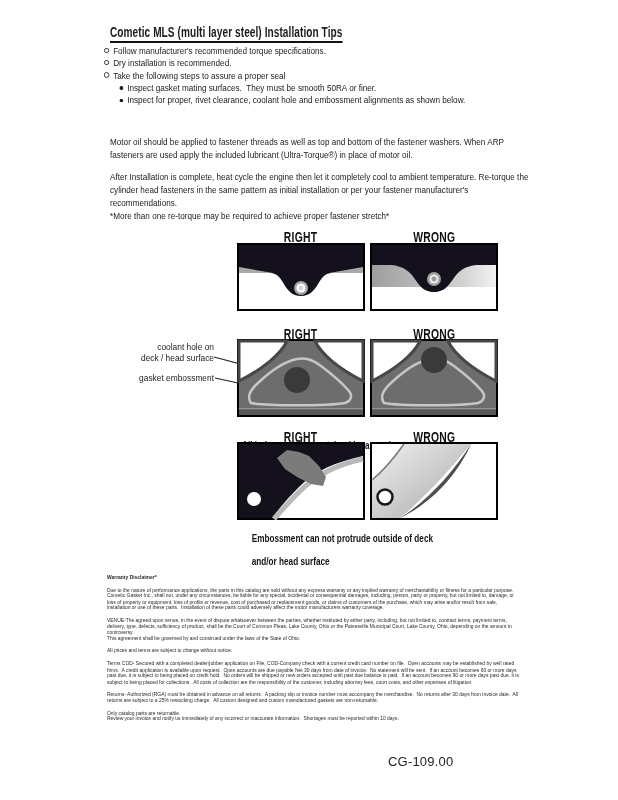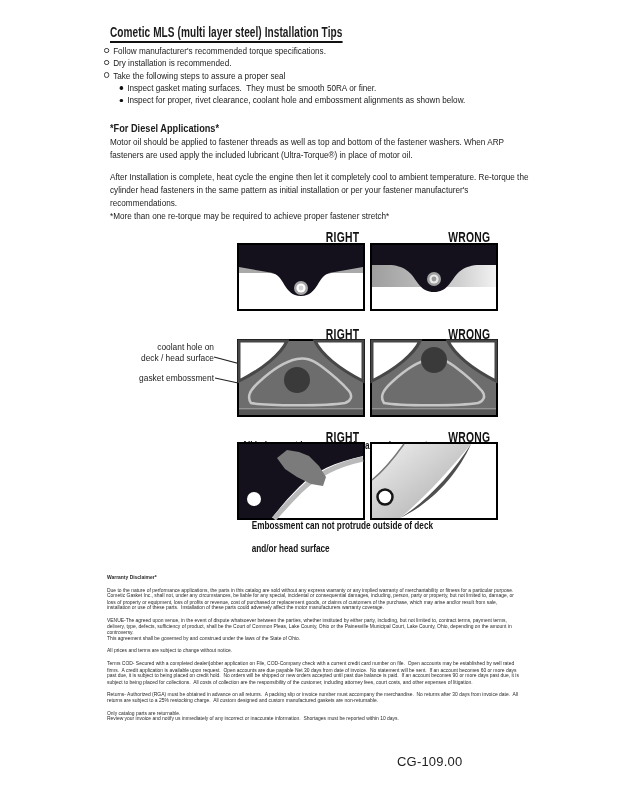--- a/index.html
+++ b/index.html
@@ -24,21 +24,21 @@
   .marker.open{width:3.5px; height:3.5px; border:1px solid #333; border-radius:50%; display:inline-block;}
   .marker.filled{width:3.6px; height:3.6px; background:#111; border-radius:50%; display:inline-block;}
   .b-text{white-space:pre-wrap;}
 
   
   .h2-inner{font-size:11.5px; font-weight:700; transform:scaleX(0.8);}
   .para{width:490px; transform:scaleX(0.87); transform-origin:0 0; font-size:9.4px; line-height:12.8px; white-space:pre-wrap;}
 
   
   .lab-row{display:flex; gap:5px; width:261px;}
-  .lab-cell{width:128px; text-align:right;}
+  .lab-cell{width:128px; text-align:center;}
   .lab-inner{display:inline-block; font-size:14px; font-weight:700; transform:scaleX(0.74); transform-origin:50% 50%; letter-spacing:0.3px; color:#111;}
   .box-row{display:flex; gap:5px;}
   .box-row svg{display:block;}
   .caption-inner{font-size:10px; font-weight:700; transform:scaleX(0.82); line-height:11.5px; color:#141414;}
 
   .side-labels{width:114px; text-align:right; transform:scaleX(0.9); transform-origin:100% 0; font-size:9.3px; line-height:10.6px; color:#1b1b1b;}
   .side-gap{height:10px;}
 
   
   .fineprint{width:412px;}
@@ -74,23 +74,20 @@
     <div class="b-line sub">
       <span class="marker filled"></span>
       <span class="b-text">Inspect gasket mating surfaces.  They must be smooth 50RA or finer.</span>
     </div>
     <div class="b-line sub">
       <span class="marker filled"></span>
       <span class="b-text">Inspect for proper, rivet clearance, coolant hole and embossment alignments as shown below.</span>
     </div>
   </div>
 
-  <div class="abs" style="left:110px; top:118px;">
-    <span class="h2-inner squeeze">*For Diesel Applications*</span>
-  </div>
   <div class="abs para" style="left:110px; top:136px;">Motor oil should be applied to fastener threads as well as top and bottom of the fastener washers. When ARP fasteners are used apply the included lubricant (Ultra-Torque®) in place of motor oil.</div>
   <div class="abs para" style="left:110px; top:171px;">After Installation is complete, heat cycle the engine then let it completely cool to ambient temperature. Re-torque the cylinder head fasteners in the same pattern as initial installation or per your fastener manufacturer's recommendations.</div>
   <div class="abs para" style="left:110px; top:210px;">*More than one re-torque may be required to achieve proper fastener stretch*</div>
 
   <div class="abs lab-row" style="left:237px; top:228px;">
     <div class="lab-cell"><span class="lab-inner">RIGHT</span></div>
     <div class="lab-cell"><span class="lab-inner">WRONG</span></div>
   </div>
   <div class="abs box-row" style="left:237px; top:243px;">
     <svg width="128" height="68" viewBox="0 0 128 68">
@@ -184,36 +181,36 @@
             <stop offset="1" stop-color="#a8a8a8"></stop>
         </linearGradient>
       </defs>
       <rect x="1" y="1" width="126" height="76" fill="#ffffff" stroke="#000" stroke-width="2"></rect>
       <path d="M34,2 C24,16 12,30 2,38 L2,76 L30,76 C52,58 78,30 101,2 Z" fill="url(#gplate)"></path>
       <path d="M34,2 C24,16 12,30 2,38" stroke="#777777" stroke-width="1.5" fill="none"></path>
       <path d="M101,2 C82,32 56,60 30,76 C62,61 88,32 101,2 Z" fill="#4f4f4f"></path>
       <circle cx="15" cy="55" r="7.5" fill="#ffffff" stroke="#161616" stroke-width="2.5"></circle>
     </svg>
   </div>
-  <div class="abs" style="left:238px; top:508px;">
+  <div class="abs" style="left:238px; top:521px;">
     <span class="caption-inner squeeze">
       <span>Embossment can not protrude outside of deck</span><br>
       <span>and/or head surface</span>
     </span>
   </div>
 
   <div class="abs fineprint" style="left:107px; top:574px;">
     <div class="fp-inner">
       <p class="fp-head">Warranty Disclaimer*</p>
       <p>Due to the nature of performance applications, the parts in this catalog are sold without any express warranty or any implied warranty of merchantability or fitness for a particular purpose.  Cometic Gasket Inc., shall not, under any circumstances, be liable for any special, incidental or consequential damages, including, person, party or property, but not limited to, damage, or loss of property or equipment, loss of profits or revenue, cost of purchased or replacement goods, or claims of customers of the purchase, which may arise and/or result from sale, installation or use of these parts.  Installation of these parts could adversely affect the motor manufacturers warranty coverage.</p>
       <p class="tight">VENUE-The agreed upon venue, in the event of dispute whatsoever between the parties, whether instituted by either party, including, but not limited to, contract terms, payment terms, delivery, type, defects, sufficiency of product, shall be the Court of Common Pleas, Lake County, Ohio or the Painesville Municipal Court, Lake County, Ohio, depending on the amount in controversy.</p>
       <p>This agreement shall be governed by and construed under the laws of the State of Ohio.</p>
       <p>All prices and terms are subject to change without notice.</p>
       <p>Terms COD- Secured with a completed dealer/jobber application on File, COD-Company check with a current credit card number on file.  Open accounts may be established by well rated firms.  A credit application is available upon request.  Open accounts are due payable Net 30 days from date of invoice.  No statement will be sent.  If an account becomes 60 or more days past due, it is subject to being placed on credit hold.  No orders will be shipped or new orders accepted until past due balance is paid.  If an account becomes 90 or more days past due, it is subject to being placed for collections.  All costs of collection are the responsibility of the customer, including attorney fees, court costs, and other expenses of litigation.</p>
       <p>Returns- Authorized (RGA) must be obtained in advance on all returns.  A packing slip or invoice number must accompany the merchandise.  No returns after 30 days from invoice date.  All returns are subject to a 25% restocking charge.  All custom designed and custom manufactured gaskets are non-returnable.</p>
       <p class="tight">Only catalog parts are returnable.</p>
       <p>Review your invoice and notify us immediately of any incorrect or inaccurate information.  Shortages must be reported within 10 days.</p>
     </div>
   </div>
 
-  <div class="abs pagenum" style="left:397px; top:754px;">CG-109.00</div>
+  <div class="abs pagenum" style="left:388px; top:754px;">CG-109.00</div>
 
 </div>
 
 </body></html>

